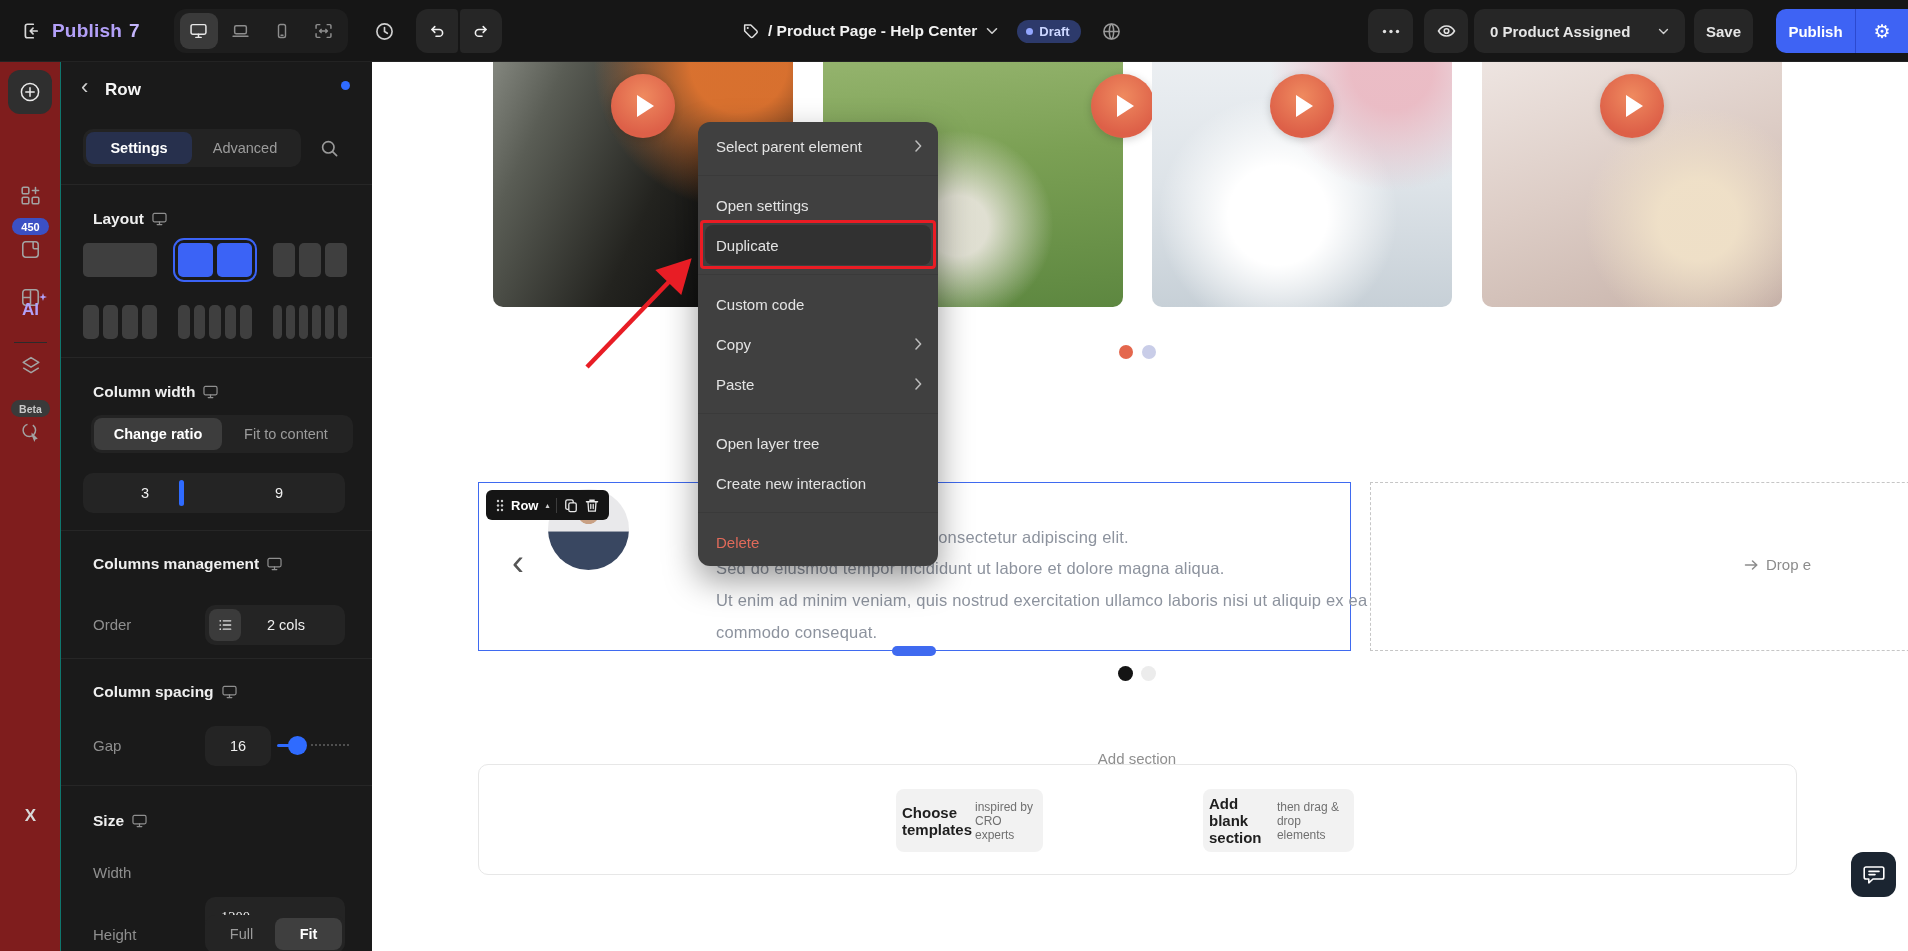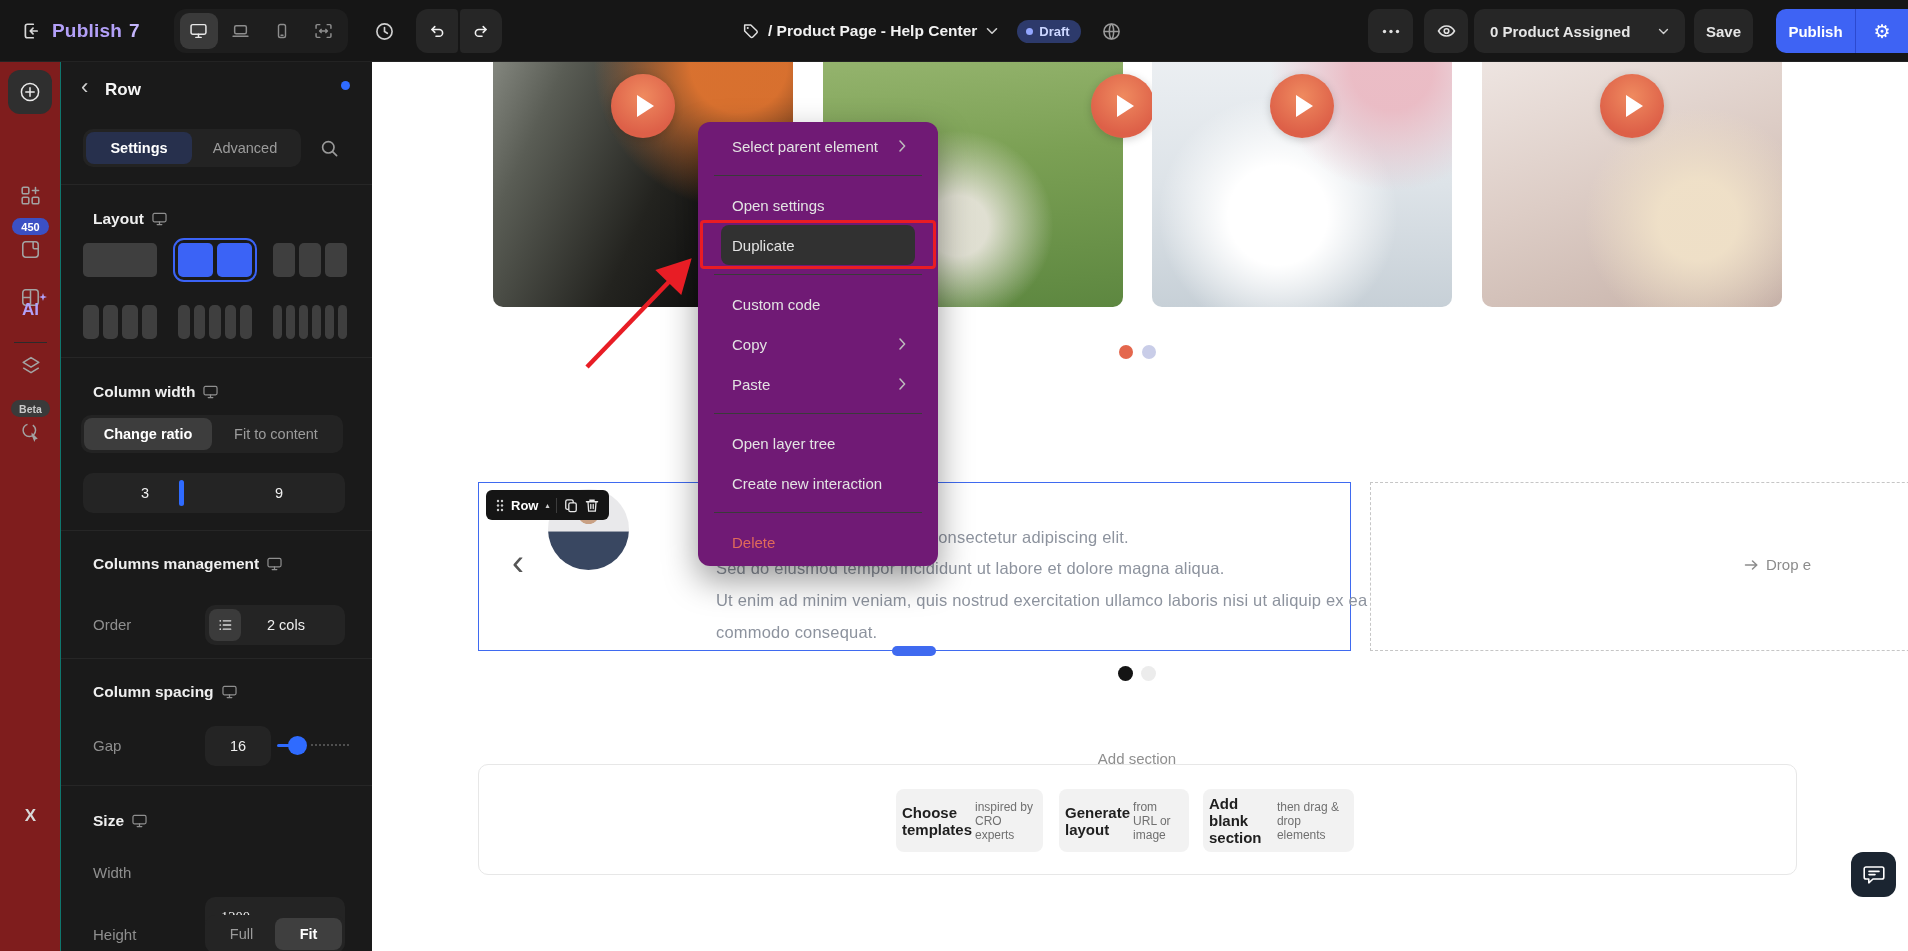--- a/index.html
+++ b/index.html
@@ -75,21 +75,21 @@
   .droplbl { position:absolute; left:1372px; top:494px; display:flex; align-items:center; gap:7px; color:#8c8c8c; font-size:15px; }
   .addlbl { position:absolute; left:655px; top:688px; width:220px; text-align:center; font-size:15px; color:#8f8f8f; }
   .addbox { position:absolute; left:106px; top:702px; width:1319px; height:111px; border:1px solid #e7e7e7; border-radius:10px; background:#fff; }
   .addbtn { position:absolute; top:727px; height:63px; background:#f2f2f2; border-radius:8px; display:flex; flex-direction:row; align-items:center; justify-content:center; gap:3px; cursor:pointer; padding:0 6px; }
   .addbtn .t1 { font-size:15px; font-weight:700; color:#1f1f1f; }
   .addbtn .t2 { font-size:12px; color:#707070; }
   .chat { position:absolute; left:1479px; top:790px; width:45px; height:45px; background:#1b2531; border-radius:12px; display:flex; align-items:center; justify-content:center; cursor:pointer; }
   .chev-left { position:absolute; left:140px; top:483px; font-size:36px; color:#565656; line-height:1; cursor:pointer; }
 
   
-  .menu { position:absolute; left:698px; top:122px; width:240px; background:#701a75; border-radius:12px; padding:4px 16px; box-shadow:0 14px 34px rgba(0,0,0,.4); z-index:80; }
+  .menu { position:absolute; left:698px; top:122px; width:240px; background:#404040; border-radius:12px; padding:4px 0; box-shadow:0 14px 34px rgba(0,0,0,.4); z-index:80; }
   .mi { height:40px; display:flex; align-items:center; padding:0 16px 0 18px; font-size:15px; color:#e3e3e3; cursor:pointer; }
   .mi .grow { flex:1; }
   .mi.hl { background:#313131; border-radius:8px; margin:0 7px; padding:0 9px 0 11px; }
   .mi.danger { color:#e06a5a; }
   .mdiv { height:1px; background:#3a3a3a; margin:9px 0; }
 
   
   .redbox { position:absolute; left:700px; top:220px; width:236px; height:49px; border:3px solid #ea1c24; border-radius:4px; z-index:90; pointer-events:none; }
   .arrow-svg { position:absolute; left:575px; top:245px; z-index:90; pointer-events:none; }
 </style>
@@ -375,21 +375,21 @@
 
   <div class="heading" style="top:321px;">
     <span>Column width</span>
     <span>
         <svg width="15" height="14" viewBox="0 0 16 15" fill="none" stroke="#8f8f8f" stroke-width="1.3" stroke-linecap="round">
           <rect x="1" y="1.5" width="14" height="9" rx="1.6"></rect>
           <path d="M5.5 13.5h5M8 10.5v3"></path>
         </svg>
       </span>
   </div>
-  <div class="seg-wrap" style="left:20px;top:353px;width:262px;height:38px;text-align:right;">
+  <div class="seg-wrap" style="left:30px;top:353px;width:262px;height:38px;text-align:right;">
     <div class="seg active" style="background:#3d3d3d;flex:0 0 128px;">Change ratio</div>
     <div class="seg">Fit to content</div>
   </div>
   <div class="ctrl" style="left:22px;top:411px;width:262px;height:40px;">
     <span class="pval" style="position:absolute;left:58px;">3</span>
     <span style="position:absolute;left:96px;top:7px;width:5px;height:26px;border-radius:3px;background:#2f6bff;"></span>
     <span class="pval" style="position:absolute;left:192px;">9</span>
   </div>
 
   <div class="hline" style="top:468px;"></div>
@@ -531,24 +531,20 @@
   </div>
 
   <span class="cdot" style="left:746px;top:604px;width:15px;height:15px;background:#141414;"></span>
   <span class="cdot" style="left:769px;top:604px;width:15px;height:15px;background:#ececec;"></span>
 
   <div class="addlbl">Add section</div>
   <div class="addbox"></div>
   <div class="addbtn" style="left:524px;width:147px;">
     <span class="t1">Choose templates</span>
     <span class="t2">inspired by CRO experts</span>
-  </div>
-  <div class="addbtn" style="left:687px;width:130px;">
-    <span class="t1">Generate layout</span>
-    <span class="t2">from URL or image</span>
   </div>
   <div class="addbtn" style="left:831px;width:151px;">
     <span class="t1">Add blank section</span>
     <span class="t2">then drag &amp; drop elements</span>
   </div>
 
   <div class="chat">
     <span>
         <svg width="22" height="20" viewBox="0 0 22 20" fill="none" stroke="#ffffff" stroke-width="1.6" stroke-linecap="round" stroke-linejoin="round">
           <path d="M3 2h16a1.8 1.8 0 0 1 1.8 1.8v8.4A1.8 1.8 0 0 1 19 14h-9l-4.2 3.8V14H3a1.8 1.8 0 0 1-1.8-1.8V3.8A1.8 1.8 0 0 1 3 2Z"></path>

